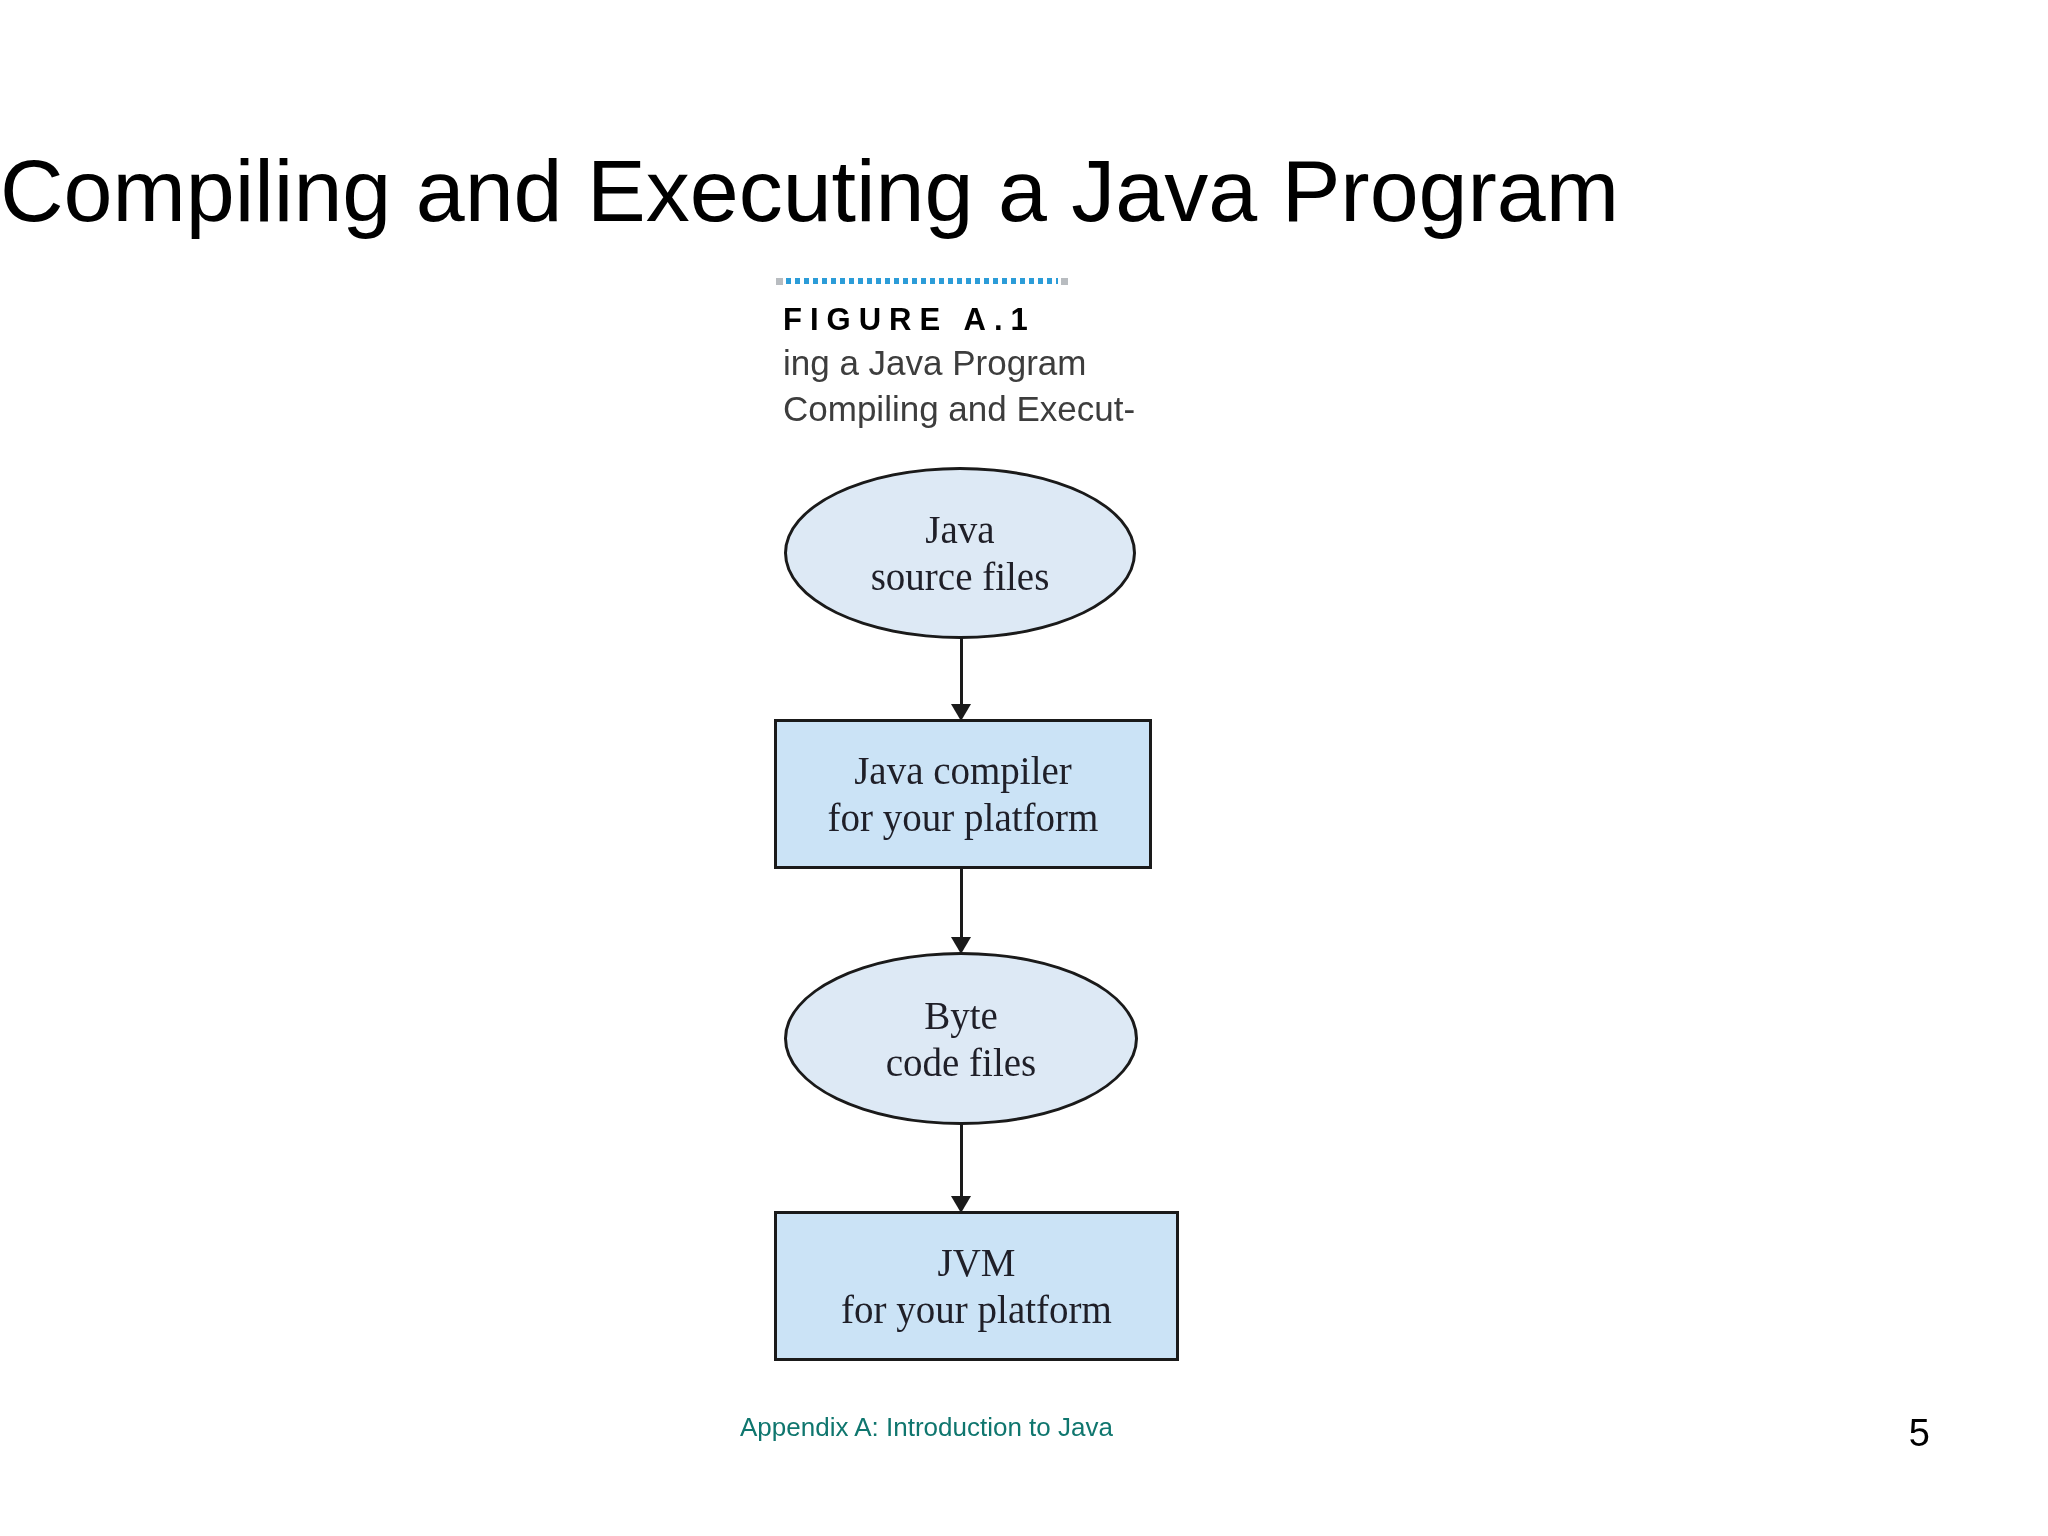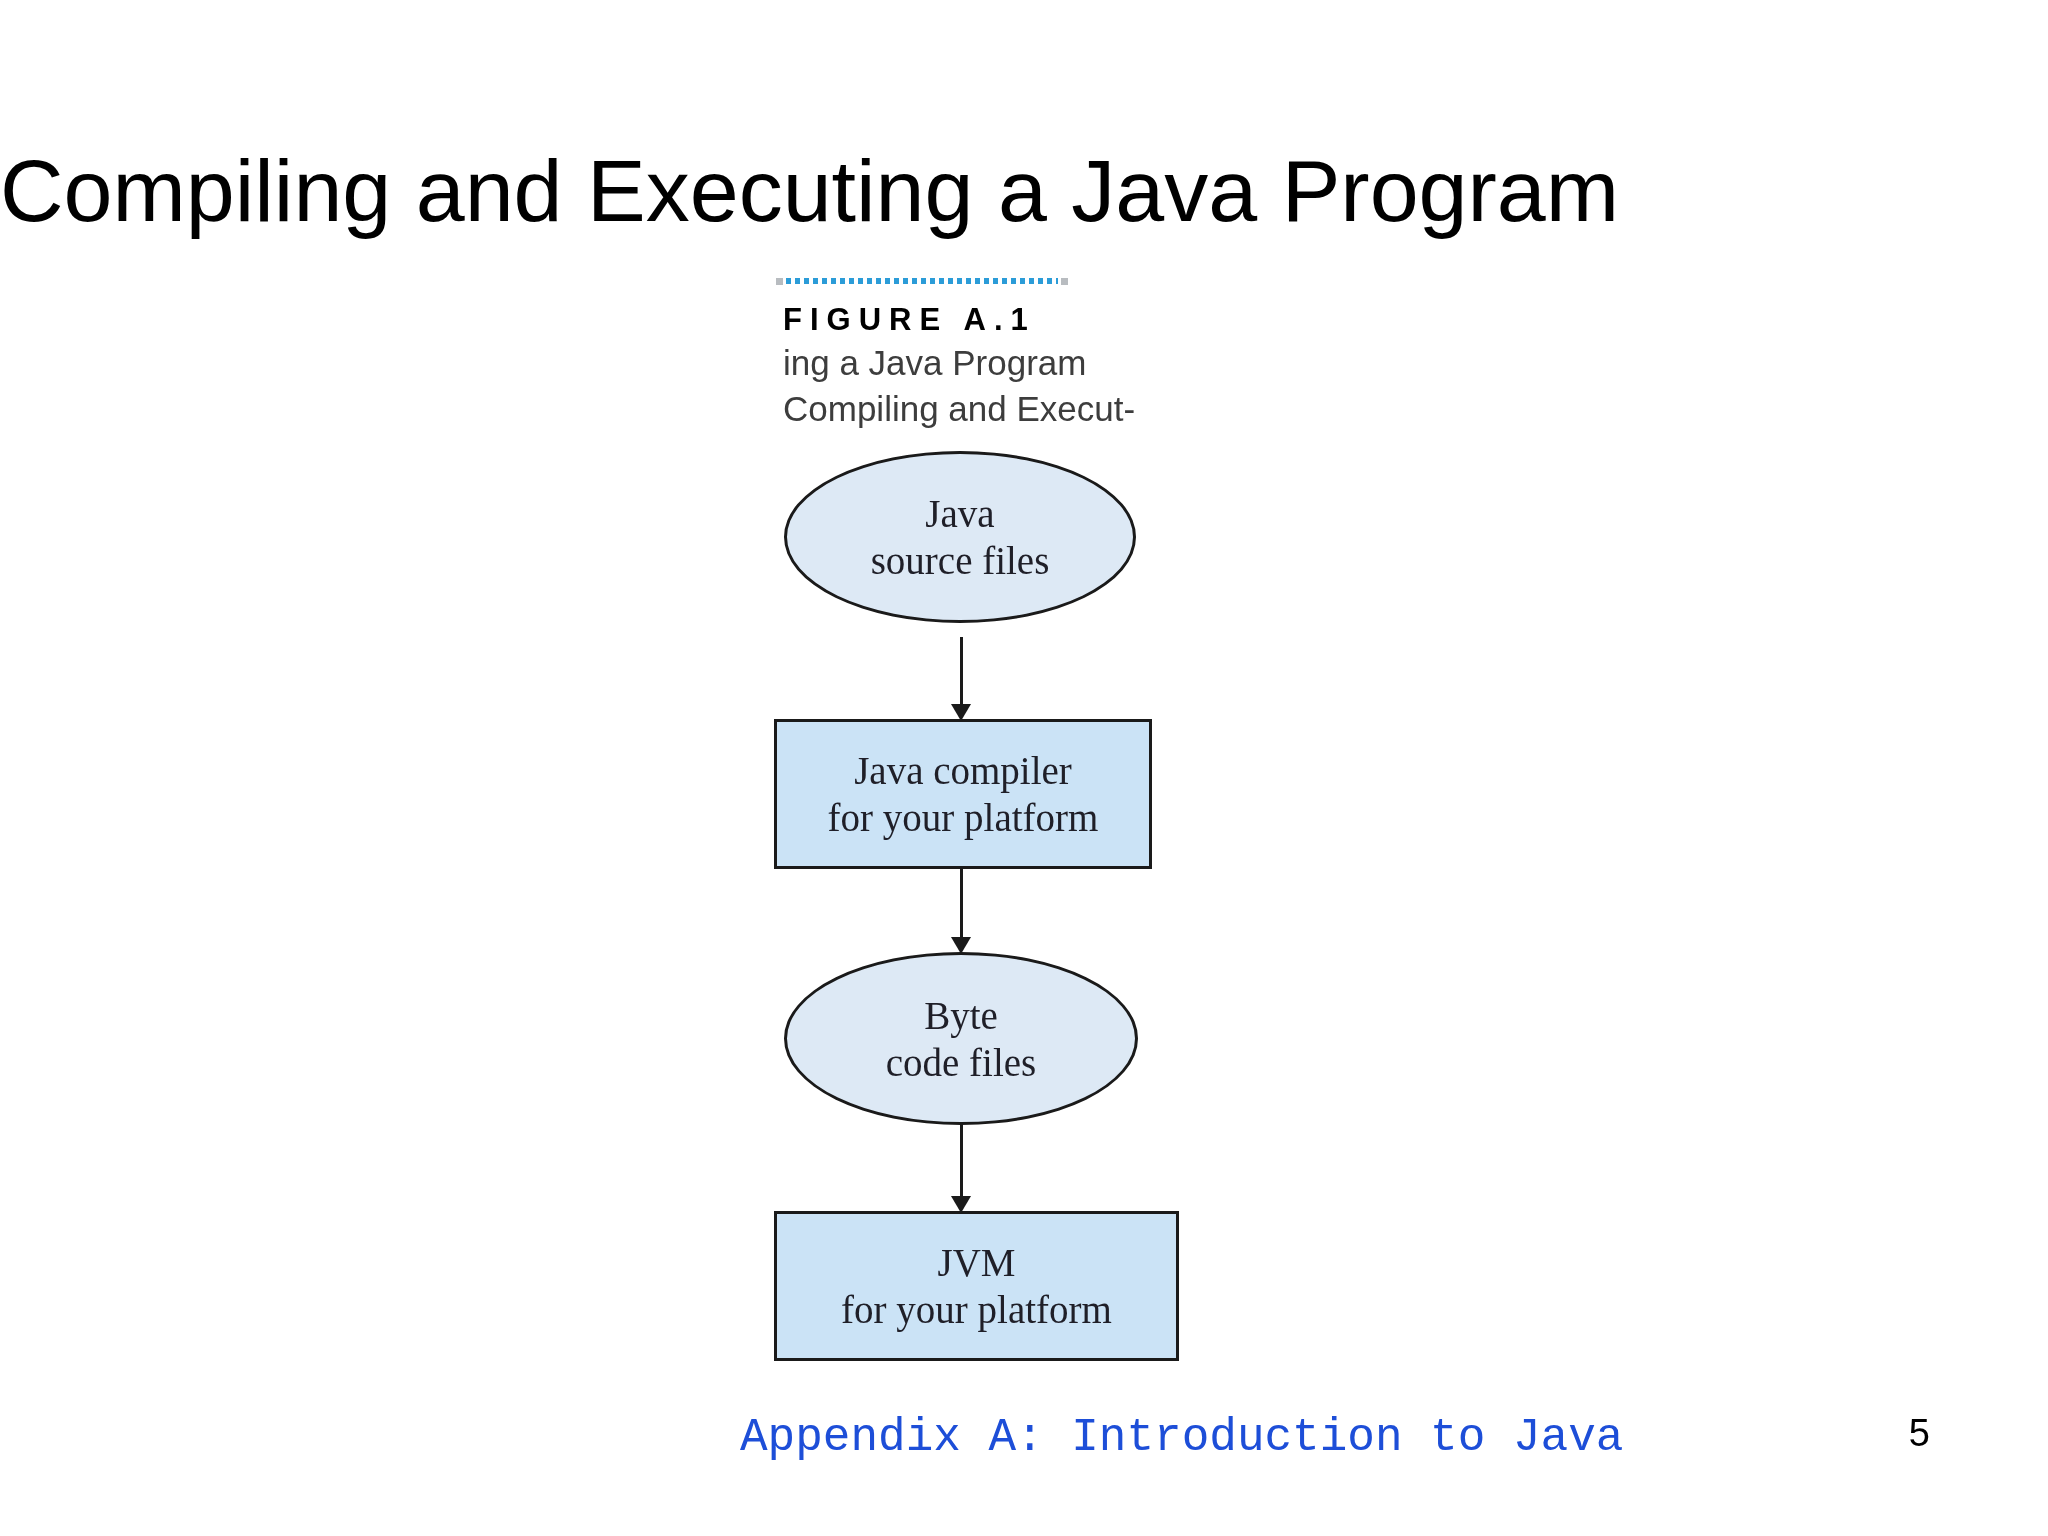--- a/index.html
+++ b/index.html
@@ -76,21 +76,21 @@
     justify-content: center;
     text-align: center;
     font-family: "Liberation Serif", serif;
     font-size: 39px;
     line-height: 47px;
     color: #1f1f28;
   }
   .node.ellipse { border-radius: 50%; background: #dde9f5; }
   .node.rect    { background: #cbe3f6; }
 
-  .ellipse-1 { left: 784px; top: 451px;  width: 352px; height: 172px; }
+  .ellipse-1 { left: 784px; top: 467px;  width: 352px; height: 172px; }
   .rect-1    { left: 774px; top: 719px;  width: 378px; height: 150px; }
   .ellipse-2 { left: 784px; top: 952px;  width: 354px; height: 173px; }
   .rect-2    { left: 774px; top: 1211px; width: 405px; height: 150px; }
 
   
   .arrow {
     position: absolute;
     width: 22px;
     display: flex;
     flex-direction: column;
@@ -106,23 +106,22 @@
   }
   .arrow-1 { left: 950px; top: 637px;  height: 84px; }
   .arrow-2 { left: 950px; top: 867px;  height: 87px; }
   .arrow-3 { left: 950px; top: 1123px; height: 90px; }
 
   
   .footer-text {
     position: absolute;
     left: 740px;
     top: 1412px;
-    font-size: 46px;
-    color: #1d4ed8;
-    font-family: Liberation Mono, monospace;
+    font-size: 26px;
+    color: #0f766e;
   }
   .page-number {
     position: absolute;
     left: 1880px;
     top: 1412px;
     width: 50px;
     text-align: right;
     font-size: 38px;
     color: #000000;
   }

